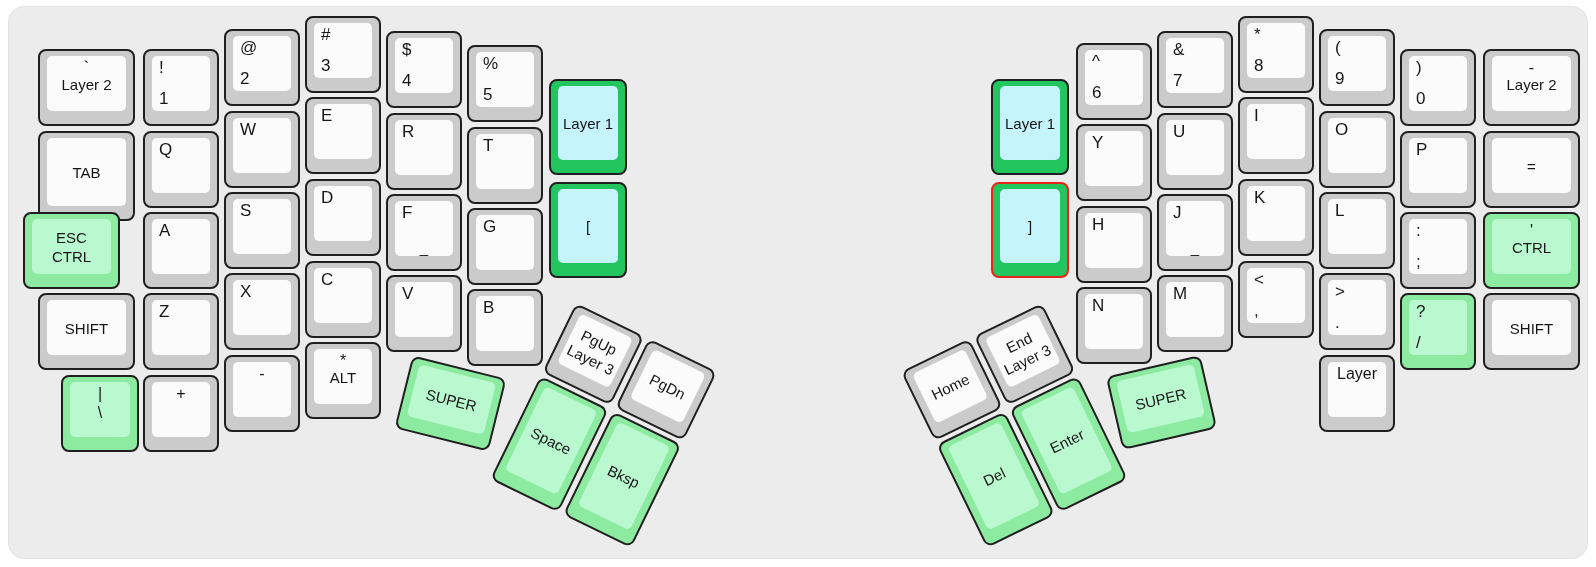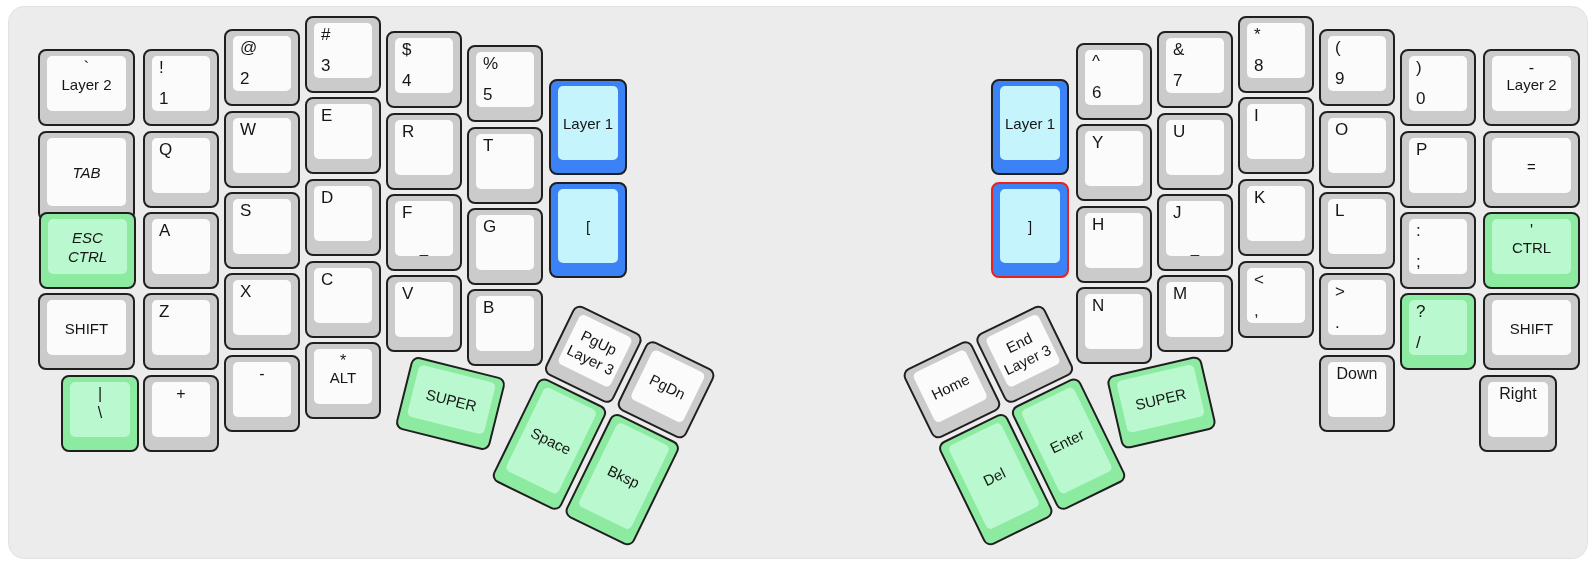--- a/index.html
+++ b/index.html
@@ -7,21 +7,21 @@
         font-family:"Liberation Sans",sans-serif;color:#161616;}
   .panel{position:absolute;left:8px;top:6px;width:1580px;height:553px;
          background:#ececec;border:1px solid #e2e2e2;border-radius:16px;box-sizing:border-box;}
   .kgroup{position:absolute;}
   .key{position:absolute;box-sizing:border-box;background:#cbcbcb;
        border:2px solid #1f1f1f;border-radius:8px;}
   .key .cap{position:absolute;left:7px;right:7px;top:5px;bottom:13px;
             background:#fbfbfb;border-radius:5px;}
   .key.green{background:#8ceaa1;}
   .key.green .cap{background:#baf9cf;}
-  .key.blue{background:#3b82f6;}
+  .key.blue{background:#22c55e;}
   .key.blue .cap{background:#c6f4fc;}
   .key.red-outline{border:2px solid #e8231b;}
   .lb{position:absolute;white-space:pre;}
   .lb.tl{left:7px;top:2px;font-size:17px;line-height:20px;}
   .lb.bl{left:7px;bottom:2px;font-size:17px;line-height:20px;}
   .lb.tc{left:0;right:0;top:2px;text-align:center;font-size:16px;line-height:19px;}
   .lb.mc{left:0;right:0;top:50%;transform:translateY(-50%);text-align:center;
          font-size:15px;line-height:19px;}
   .lb.bc{left:0;right:0;bottom:0px;text-align:center;font-size:15px;line-height:16px;}
 </style>
@@ -73,26 +73,26 @@
             <div class="lb mc"><div>Enter</div></div>
           </div>
         </div>
       </div>
       <div class="key" style="width: 97px; height: 77px; left: 29px; top: 42px;">
         <div class="cap">
           <div class="lb tc"><div>`</div></div>
           <div class="lb mc"><div>Layer 2</div></div>
         </div>
       </div>
-      <div class="key" style="width: 97px; height: 90px; left: 29px; top: 124px; font-style: italic;">
+      <div class="key" style="width: 97px; height: 90px; left: 29px; top: 124px;">
         <div class="cap">
           <div class="lb mc"><div>TAB</div></div>
         </div>
       </div>
-      <div class="key green" style="width: 97px; height: 77px; left: 30px; top: 205px; font-style: italic;">
+      <div class="key green" style="width: 97px; height: 77px; left: 14px; top: 205px;">
         <div class="cap">
           <div class="lb mc"><div>ESC</div><div>CTRL</div></div>
         </div>
       </div>
       <div class="key" style="width: 97px; height: 77px; left: 29px; top: 286px;">
         <div class="cap">
           <div class="lb mc"><div>SHIFT</div></div>
         </div>
       </div>
       <div class="key green" style="width: 78px; height: 77px; left: 52px; top: 368px;">
@@ -329,21 +329,21 @@
         </div>
       </div>
       <div class="key" style="width: 76px; height: 77px; left: 1310px; top: 266px;">
         <div class="cap">
           <div class="lb tl">&gt;</div>
           <div class="lb bl">.</div>
         </div>
       </div>
       <div class="key" style="width: 76px; height: 77px; left: 1310px; top: 348px;">
         <div class="cap">
-          <div class="lb tc"><div>Down</div></div>
+          <div class="lb tc"><div>Layer</div></div>
         </div>
       </div>
       <div class="key" style="width: 76px; height: 77px; left: 1391px; top: 42px;">
         <div class="cap">
           <div class="lb tl">)</div>
           <div class="lb bl">0</div>
         </div>
       </div>
       <div class="key" style="width: 76px; height: 77px; left: 1391px; top: 124px;">
         <div class="cap">
@@ -375,25 +375,20 @@
       </div>
       <div class="key green" style="width: 97px; height: 77px; left: 1474px; top: 205px;">
         <div class="cap">
           <div class="lb tc"><div>'</div></div>
           <div class="lb mc"><div>CTRL</div></div>
         </div>
       </div>
       <div class="key" style="width: 97px; height: 77px; left: 1474px; top: 286px;">
         <div class="cap">
           <div class="lb mc"><div>SHIFT</div></div>
-        </div>
-      </div>
-      <div class="key" style="width: 78px; height: 77px; left: 1470px; top: 368px;">
-        <div class="cap">
-          <div class="lb tc"><div>Right</div></div>
         </div>
       </div>
       <div class="key green" style="width: 97px; height: 75px; left: 1104px; top: 358px; transform: rotate(-13deg); transform-origin: 50% 50%;">
         <div class="cap">
           <div class="lb mc"><div>SUPER</div></div>
         </div>
       </div>
     </div>
 </div>
 

